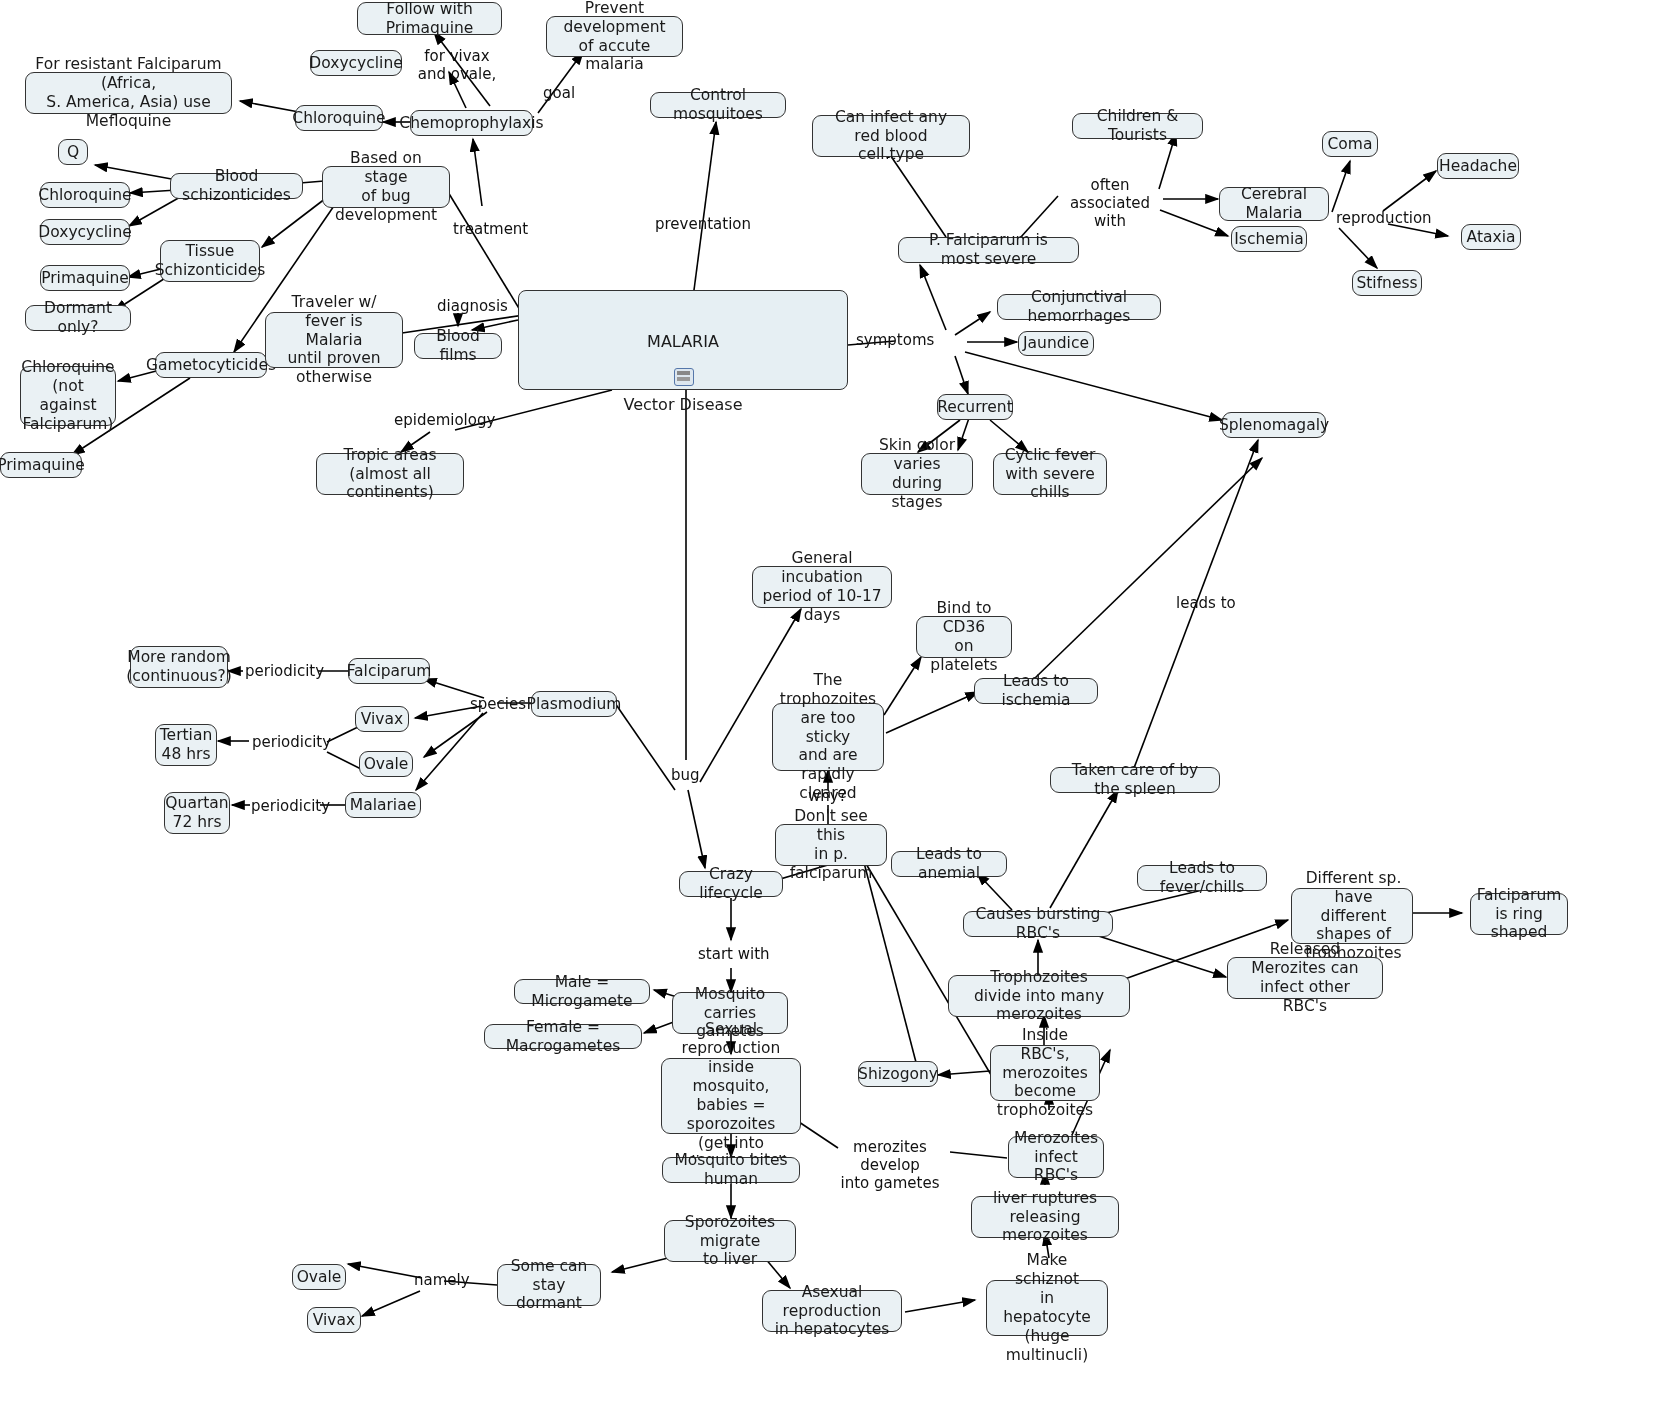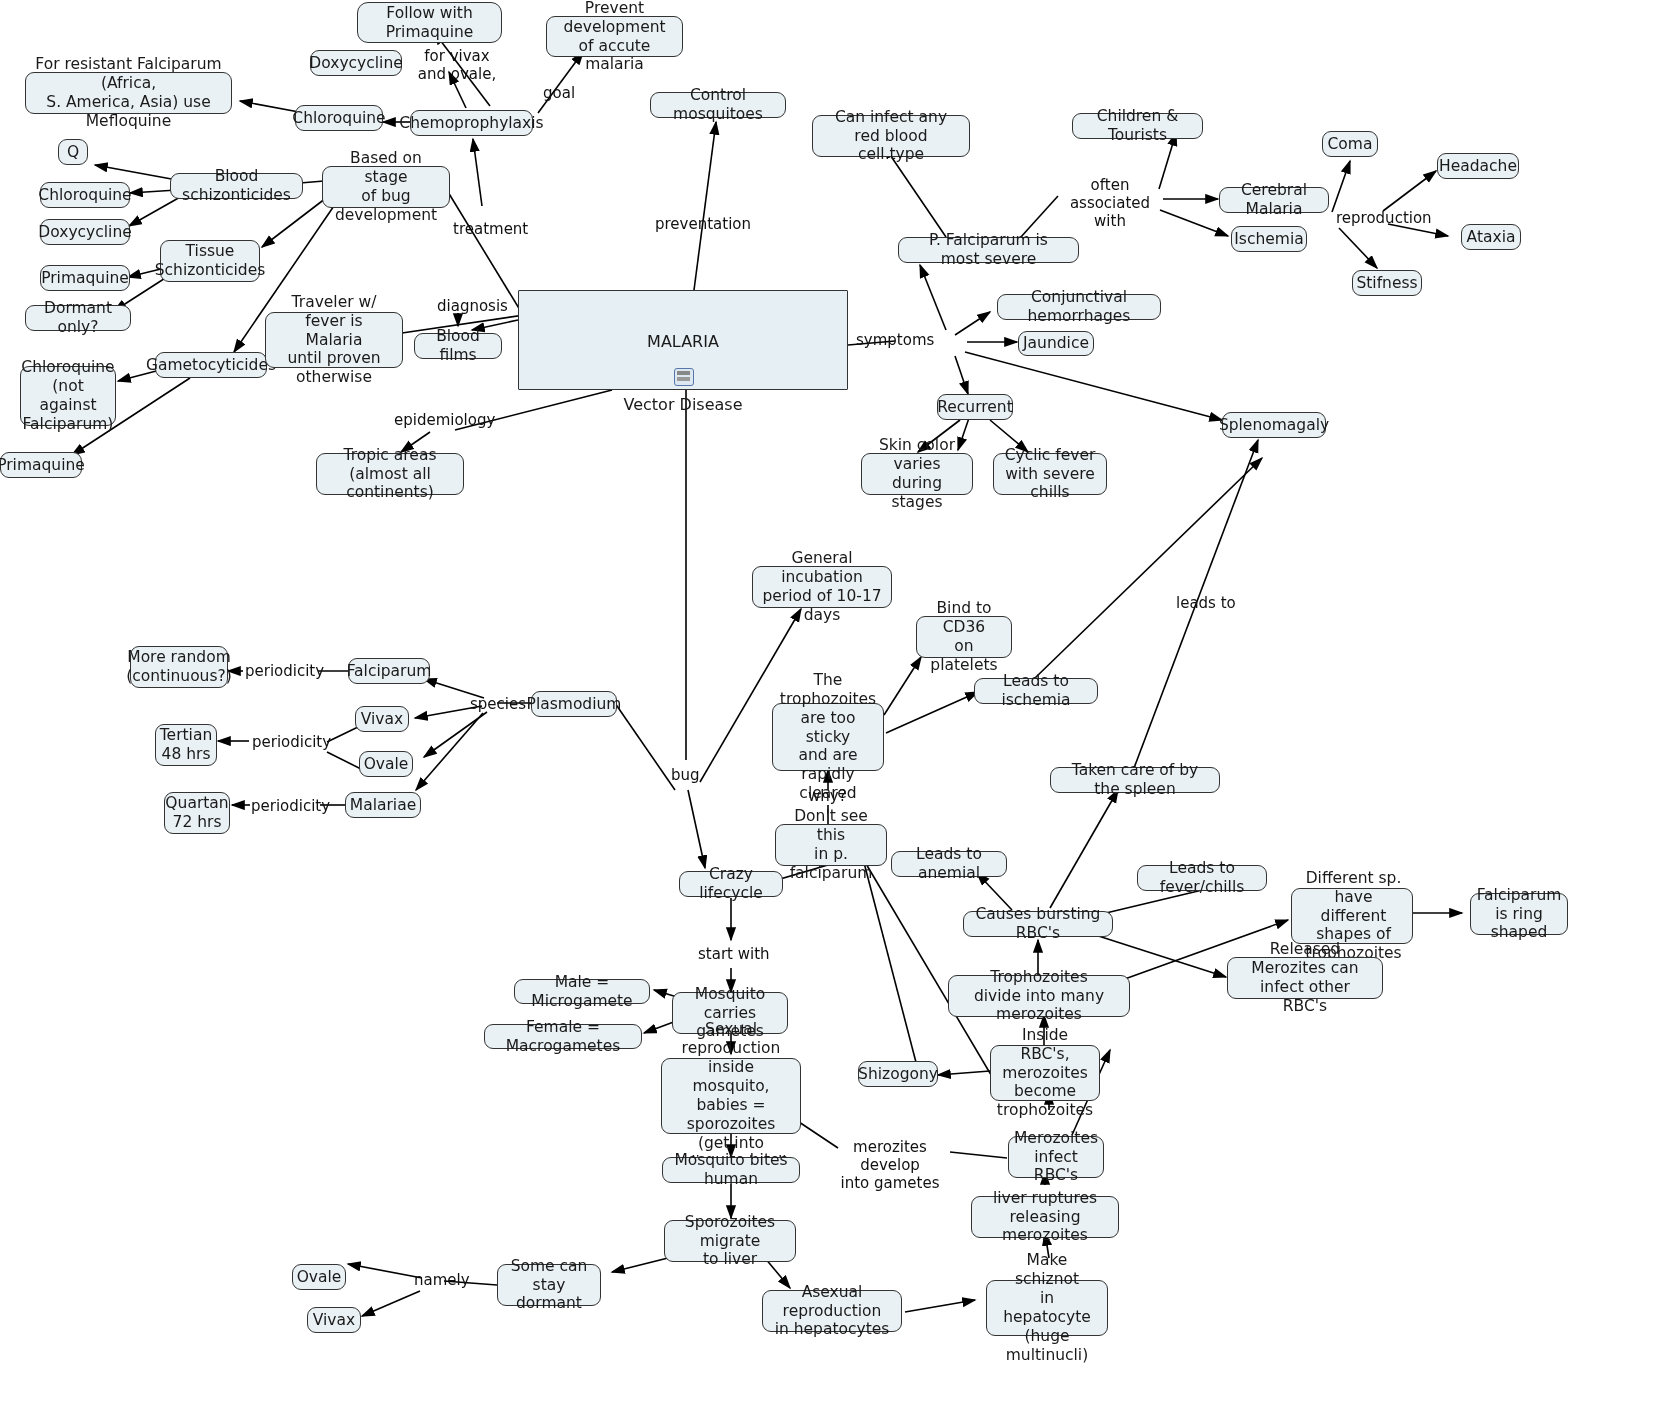--- a/index.html
+++ b/index.html
@@ -20,21 +20,21 @@
     line-height:1.22;
     text-align:center;
     display:flex;
     align-items:center;
     justify-content:center;
     padding:4px 9px;
     white-space:pre-line;
   }
   .node.root{
     background:#e6eff3;
-    border-radius:1px;
+    border-radius:8px;
     font-size:16px;
     align-items:flex-start;
     padding-top:14px;
     line-height:1.55;
   }
   .root-inner{width:100%;display:block;text-align:center;}
   .root-title{display:block;margin-bottom:14px;}
   .root-sub{display:block;margin-bottom:16px;}
   .root-type{display:block;}
   .root-icon{
@@ -180,21 +180,21 @@
       <path d="M731,1133 L731,1157" marker-end="url(#ah)"></path>
       <path d="M731,1184 L731,1218" marker-end="url(#ah)"></path>
       <path d="M700,1250 L612,1272" marker-end="url(#ah)"></path>
       <path d="M760,1252 L790,1288" marker-end="url(#ah)"></path>
       <path d="M497,1285 L444,1281"></path>
       <path d="M422,1278 L348,1264" marker-end="url(#ah)"></path>
       <path d="M420,1291 L362,1316" marker-end="url(#ah)"></path>
     </g>
   </svg>
 
-  <div class="node" style="left:357px;top:2px;width:145px;height:41px;border-radius:11px;">Follow with Primaquine</div>
+  <div class="node" style="left:357px;top:2px;width:145px;height:33px;">Follow with Primaquine</div>
   <div class="node" style="left:310px;top:50px;width:92px;height:26px;">Doxycycline</div>
   <div class="node" style="left:25px;top:72px;width:207px;height:42px;">For resistant Falciparum (Africa,
 S. America, Asia) use Mefloquine</div>
   <div class="node" style="left:295px;top:105px;width:88px;height:26px;">Chloroquine</div>
   <div class="node" style="left:410px;top:110px;width:123px;height:26px;">Chemoprophylaxis</div>
   <div class="node" style="left:546px;top:16px;width:137px;height:41px;">Prevent development
 of accute malaria</div>
   <div class="node" style="left:650px;top:92px;width:136px;height:26px;">Control mosquitoes</div>
 
   <div class="node" style="left:58px;top:139px;width:30px;height:26px;">Q</div>
@@ -228,21 +228,21 @@
     <span class="root-icon"></span>
   </div>
 
   <div class="node" style="left:812px;top:115px;width:158px;height:42px;">Can infect any red blood
 cell type</div>
   <div class="node" style="left:1072px;top:113px;width:131px;height:26px;">Children &amp; Tourists</div>
   <div class="node" style="left:1322px;top:131px;width:56px;height:26px;">Coma</div>
   <div class="node" style="left:1437px;top:153px;width:82px;height:26px;">Headache</div>
   <div class="node" style="left:1461px;top:224px;width:60px;height:26px;">Ataxia</div>
   <div class="node" style="left:1352px;top:270px;width:70px;height:26px;">Stifness</div>
-  <div class="node" style="left:1219px;top:187px;width:110px;height:26px;">Cerebral Malaria</div>
+  <div class="node" style="left:1219px;top:187px;width:110px;height:34px;">Cerebral Malaria</div>
   <div class="node" style="left:1231px;top:226px;width:76px;height:26px;">Ischemia</div>
   <div class="node" style="left:898px;top:237px;width:181px;height:26px;">P. Falciparum is most severe</div>
   <div class="node" style="left:997px;top:294px;width:164px;height:26px;">Conjunctival hemorrhages</div>
   <div class="node" style="left:1018px;top:331px;width:76px;height:25px;">Jaundice</div>
   <div class="node" style="left:937px;top:394px;width:76px;height:26px;">Recurrent</div>
   <div class="node" style="left:861px;top:453px;width:112px;height:42px;">Skin color varies
 during stages</div>
   <div class="node" style="left:993px;top:453px;width:114px;height:42px;">Cyclic fever
 with severe chills</div>
   <div class="node" style="left:1222px;top:412px;width:104px;height:26px;">Splenomagaly</div>

